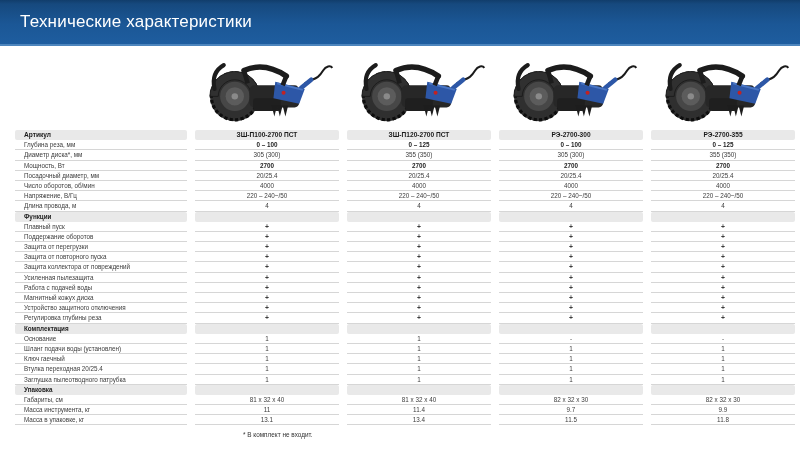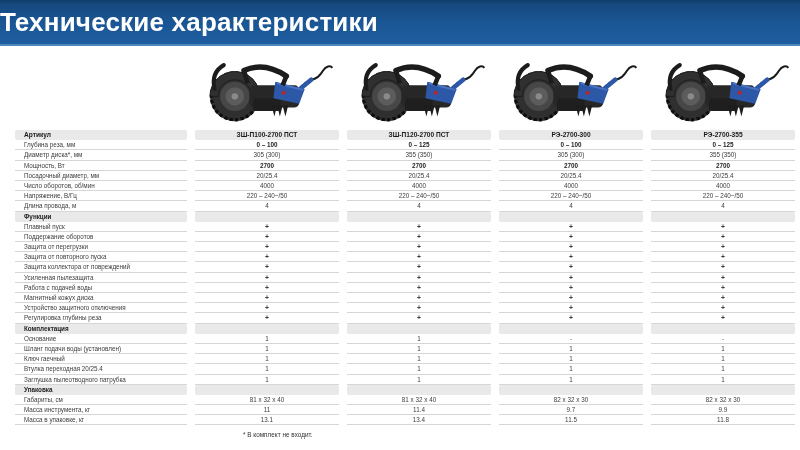--- a/index.html
+++ b/index.html
@@ -1,20 +1,20 @@
 <!DOCTYPE html>
 <html><head>
 <meta charset="utf-8">
 <style>
   html,body{margin:0;padding:0}
   body{width:800px;height:450px;background:#fff;overflow:hidden;position:relative;
        font-family:"Liberation Sans", sans-serif;}
   .banner{height:46px;background:linear-gradient(180deg,#113d6b 0px,#16497e 4px,#1b5796 55%,#1e5d9f 100%);
           border-bottom:2px solid #4d85bd;display:flex;align-items:center;box-sizing:border-box}
-  .title{color:#ffffff;font-weight:bold;font-size:26px;letter-spacing:.2px}
+  .title{color:#ffffff;font-weight:normal;font-size:17px;padding-left:20px;letter-spacing:.2px}
   .grid{display:grid;grid-template-columns:172px repeat(4,1fr);column-gap:8px;padding:0 5px 0 15px}
   .images-row{height:78px;margin-top:2px}
   .img-cell{display:flex;align-items:flex-end;justify-content:center;overflow:hidden}
   #table-rows{margin-top:4px}
   .cell{height:10.2px;box-sizing:border-box;border-bottom:1px solid #d6d6d6;
         font-size:6.3px;line-height:9.4px;color:#3c3c3c;overflow:hidden;white-space:nowrap}
   .label-cell{padding-left:9px;text-align:left}
   .value-cell{text-align:center}
   .bold{font-weight:bold;color:#1c1c1c}
   .marker{font-weight:bold;font-size:6.8px}

